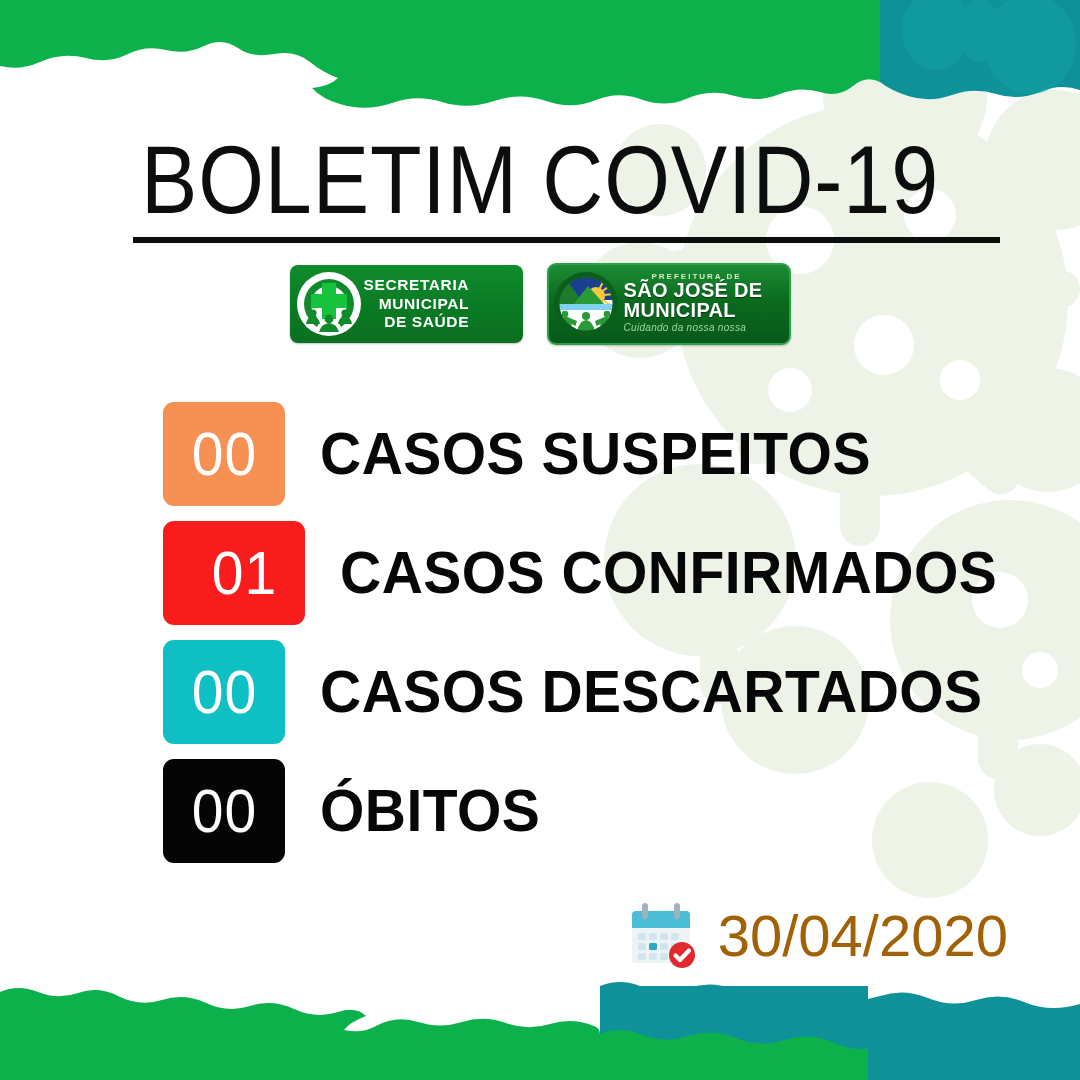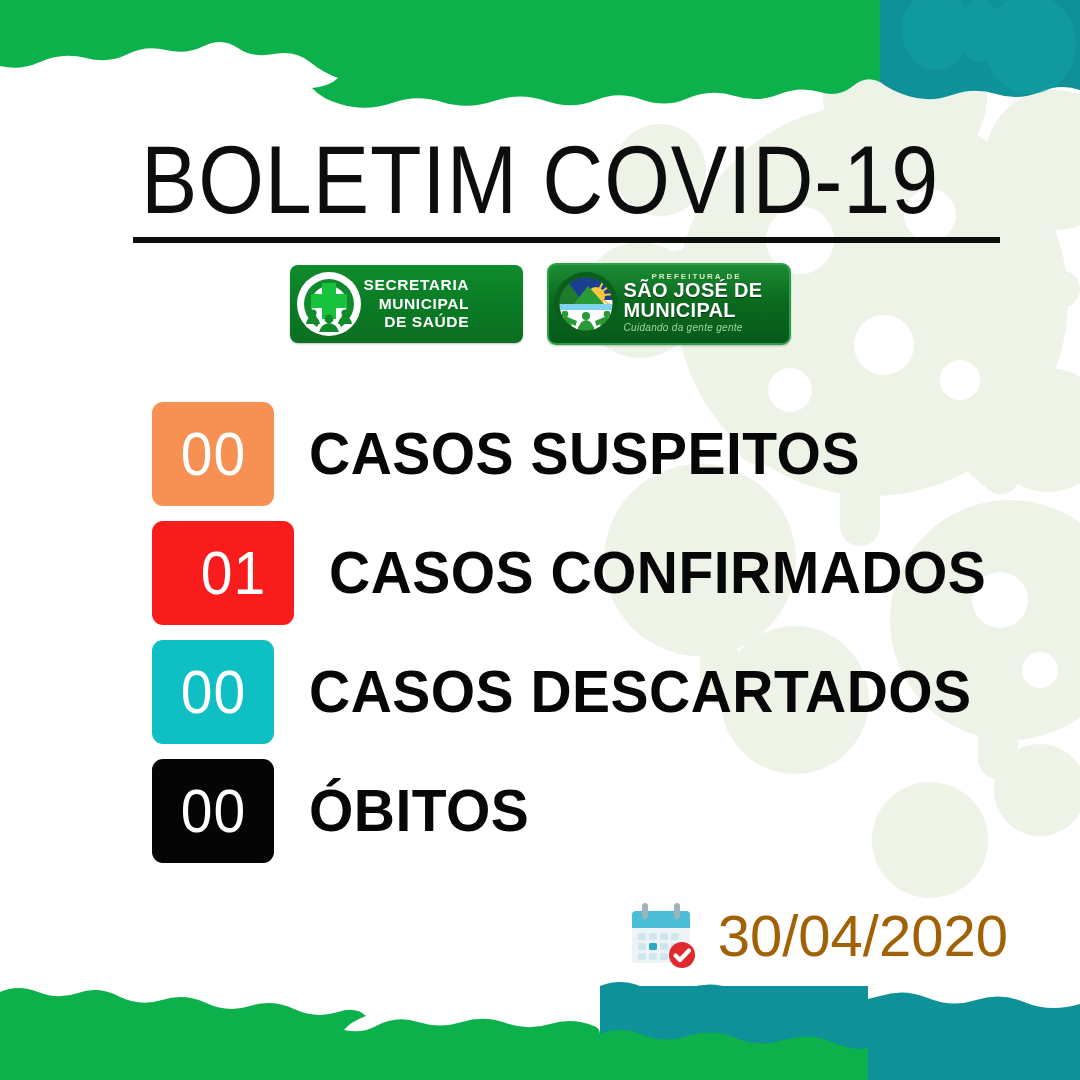--- a/index.html
+++ b/index.html
@@ -122,21 +122,21 @@
     text-shadow: 0 1px 1px rgba(0,0,0,.5);
   }
   .logo-pref .pref-tag {
     font-size: 10px; font-style: italic; color: #9fd8a3;
     display: block; line-height: 1.4; letter-spacing: .3px;
   }
 
   
   .stats {
     position: absolute;
-    left: 152px;
+    left: 163px;
     top: 402px;
     z-index: 5;
   }
   .stat-row {
     display: flex;
     align-items: center;
     height: 104px;
     margin-bottom: 15px;
   }
   .stat-badge {
@@ -322,21 +322,21 @@
             <circle cx="55" cy="44" r="3.3"></circle>
             <path d="M55 47 q6 1 7 10 h-14 q1 -9 7 -10 z"></path>
           </g>
         </g>
         <circle cx="34" cy="34" r="28" fill="none" stroke="#0b5f1c" stroke-width="3"></circle>
       </svg>
       <div class="txt">
         <span class="pref-small">PREFEITURA DE</span>
         <span class="pref-main">SÃO JOSÉ DE</span>
         <span class="pref-main">MUNICIPAL</span>
-        <span class="pref-tag">Cuidando da gente gente</span>
+        <span class="pref-tag">Cuidando da nossa nossa</span>
       </div>
     </div>
   </div>
 
   <div class="stats">
 
     <div class="stat-row">
       <div class="stat-badge" style="background-color: rgb(247, 145, 83);">
         <span class="stat-number">00</span>
       </div>

